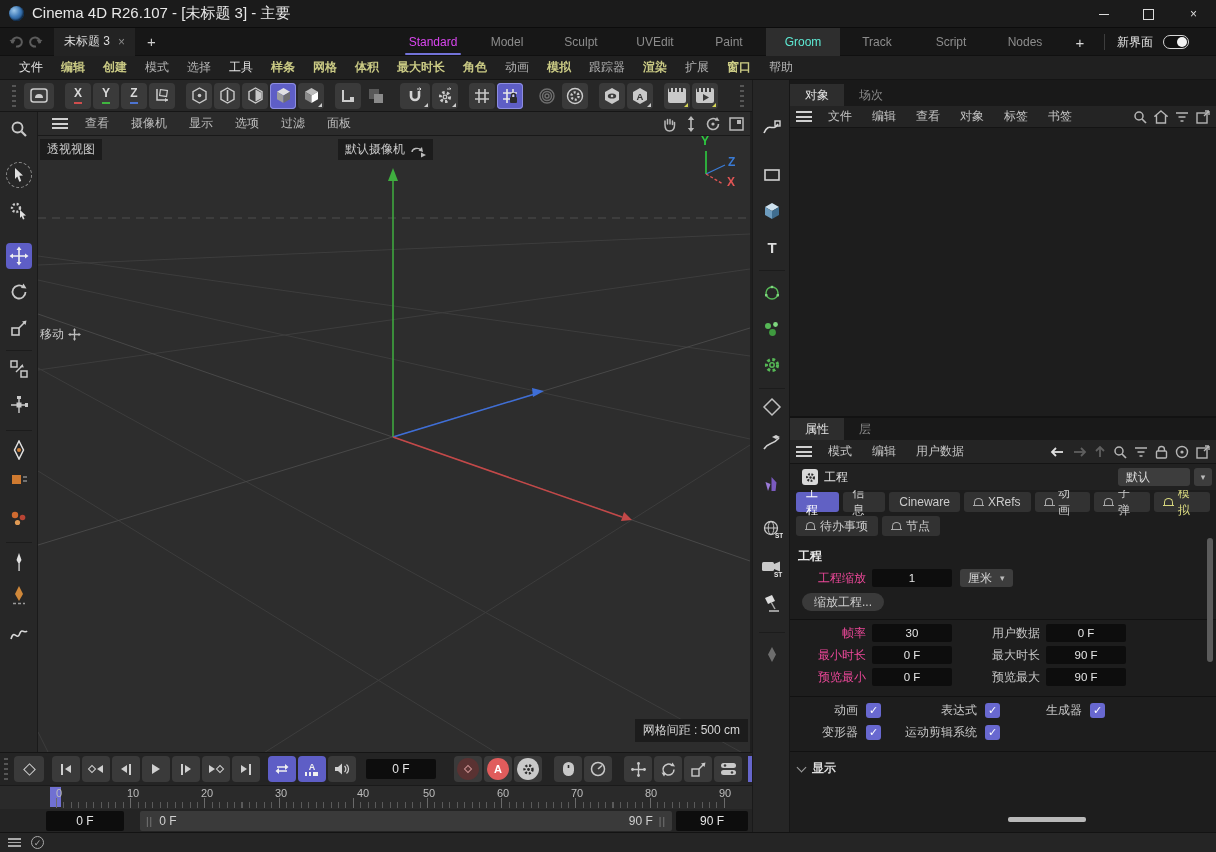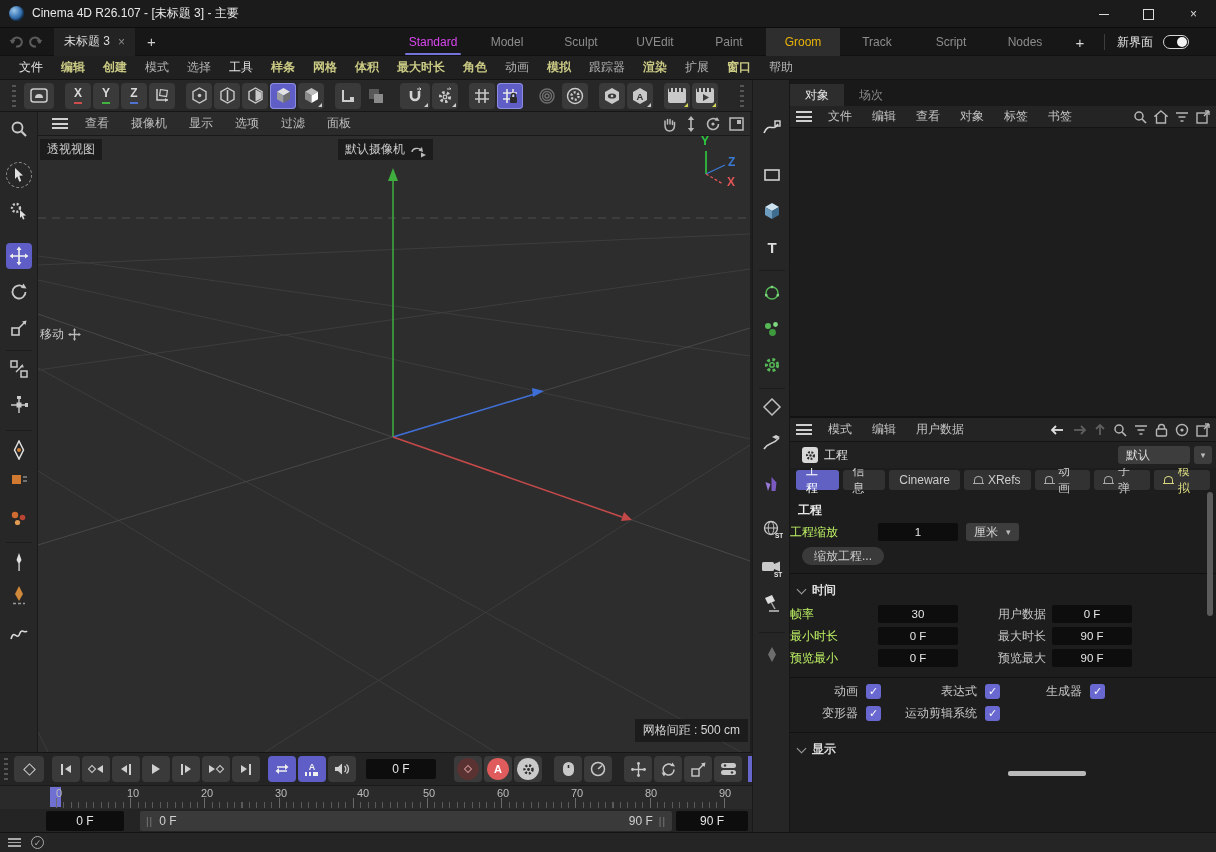--- a/index.html
+++ b/index.html
@@ -2,36 +2,36 @@
 <html><head>
 <meta charset="utf-8">
 <style>
 *{box-sizing:border-box;margin:0;padding:0}
 body{background:#101010;font-family:"Liberation Sans","DejaVu Sans",sans-serif;-webkit-font-smoothing:antialiased}
 #app{position:relative;width:1216px;height:852px;overflow:hidden;background:#1f1f1f;font-size:12px;color:#c6c6c6}
 svg{display:block}
 
 #titlebar{position:absolute;left:0;top:0;width:1216px;height:28px;background:#1b1b1b;display:flex;align-items:center;color:#e8e8e8;border-bottom:1px solid #0c0c0c}
 #logo{width:15px;height:15px;border-radius:50%;margin:0 8px 0 9px;background:radial-gradient(circle at 34% 30%,#9cc7ea 0%,#3d79b8 45%,#173c66 100%);box-shadow:inset -1px -1px 2px #0a2038}
-#title-text{font-size:12px}
+#title-text{font-size:15px}
 .winbtn{width:45px;height:28px;display:flex;align-items:center;justify-content:center;color:#dcdcdc}
 #win-min::before{content:"";width:10px;height:1px;background:#dcdcdc}
 #win-max::before{content:"";width:9px;height:9px;border:1px solid #dcdcdc}
 #winbtns{position:absolute;right:0;top:0;display:flex}
 
 #tabrow{position:absolute;left:0;top:28px;width:1216px;height:28px;background:#171717;display:flex;align-items:center;border-bottom:1px solid #101010}
 .undo-redo{display:flex;gap:4px;margin-left:8px}
 .doc-tab{height:28px;display:flex;align-items:center;gap:8px;background:#232323;padding:0 10px;margin-left:10px;color:#dddddd}
 .doc-close{color:#8a8a8a;font-size:12px}
 .tab-add{color:#cfcfcf;font-size:15px;margin-left:12px}
 #layout-tabs{position:absolute;left:396px;top:0;height:28px;display:flex;align-items:stretch}
 .ltab{width:74px;display:flex;align-items:center;justify-content:center;color:#8d8d8d;position:relative}
 .ltab.active{color:#d946ef}
 .ltab.active::after{content:"";position:absolute;left:9px;right:9px;bottom:1px;height:2px;background:#7373d9;border-radius:1px}
-.ltab.boxed{background:#2e2e2e;color:#eab308}
+.ltab.boxed{background:#2e2e2e;color:#5eead4}
 .ltab-add{width:36px;display:flex;align-items:center;justify-content:center;color:#d8d8d8;font-size:15px}
 .vdiv{width:1px;height:16px;background:#3d3d3d;align-self:center;margin:0 6px}
 #newui{color:#e2e2e2;margin:0 10px 0 6px}
 #ui-toggle{width:26px;height:14px;border-radius:7px;background:#101010;border:1px solid #d6d6d6;position:relative;align-self:center}
 #ui-toggle::after{content:"";position:absolute;right:1px;top:1px;width:10px;height:10px;border-radius:50%;background:#f2f2f2}
 
 #menubar{position:absolute;left:0;top:56px;width:1216px;height:24px;background:#202020;display:flex;align-items:center;padding-left:10px;border-bottom:1px solid #141414}
 .mitem{padding:0 9px;color:#b2b2b2}
 .mitem.y{color:#caca84;font-weight:bold}
 .mitem.w{color:#e3e3e3}
@@ -87,21 +87,21 @@
 .cat.active{background:#6161c4;color:#ffffff}
 .cat.yellow{color:#d6d67e}
 .bell{width:9px;height:8px;border:1px solid #a9a9a9;border-bottom:none;border-radius:5px 5px 0 0;position:relative}
 .bell::after{content:"";position:absolute;left:-2px;bottom:0;width:11px;height:1px;background:#a9a9a9}
 .cat.yellow .bell,.cat.yellow .bell::after{border-color:#d6d67e;background:transparent}
 .cat.yellow .bell::after{background:#d6d67e}
 #am-content{position:relative;height:286px;padding-top:4px}
 .sec-head{display:flex;align-items:center;gap:7px;padding:6px 8px 4px;color:#dedede;font-weight:bold}
 .chev{width:7px;height:7px;border-left:1.5px solid #9f9f9f;border-bottom:1.5px solid #9f9f9f;transform:rotate(-45deg);margin-top:-3px}
 .prow{display:flex;align-items:center;height:22px}
-.plabel{width:76px;text-align:left;margin-right:12px;color:#bef264}
+.plabel{width:76px;text-align:right;margin-right:6px;color:#ec4899}
 .plabel2{width:168px;text-align:right;margin-right:6px;color:#c6c6c6}
 .pinput{width:80px;height:18px;background:#0d0d0d;border-radius:2px;color:#e6e6e6;display:flex;align-items:center;justify-content:center;font-size:11.5px}
 .unitbox{height:18px;background:#3d3d3d;border-radius:3px;display:flex;align-items:center;gap:8px;padding:0 8px;margin-left:8px;color:#dddddd}
 .pillbtn{height:18px;border-radius:9px;background:#3a3a3a;color:#cccccc;display:inline-flex;align-items:center;padding:0 12px;margin:4px 0 0 12px}
 .sec-div{height:1px;background:#111111;margin:8px 0 2px}
 .cb{width:15px;height:15px;border-radius:3px;background:#6868d0;color:#ffffff;font-size:11px;display:flex;align-items:center;justify-content:center;line-height:1}
 .cblabel{text-align:right;margin-right:8px;color:#c6c6c6}
 #vscroll{position:absolute;right:3px;top:0px;width:6px;height:124px;background:#5c5c5c;border-radius:3px}
 #hscroll{position:absolute;left:218px;bottom:2px;width:78px;height:5px;background:#b9b9b9;border-radius:2px}
 
@@ -686,20 +686,24 @@
             <svg width="14" height="14">
               <rect x="1" y="3" width="10" height="10" fill="none" stroke="#b5b5b5" stroke-width="1.4"></rect>
               <path d="M8 6 L13 1 M13 1 h-4 M13 1 v4" stroke="#b5b5b5" stroke-width="1.4" fill="none"></path>
             </svg>
           </span>
       </div>
     </div>
     <div id="om-content"></div>
     <div id="splitter"></div>
 
+    <div class="ptabs">
+      <div class="ptab active">属性</div>
+      <div class="ptab">层</div>
+    </div>
     <div class="pmenu" style="height:24px">
       <div class="ham">
           <i></i>
           <i></i>
           <i></i>
         </div>
       <span class="pmi">模式</span>
       <span class="pmi">编辑</span>
       <span class="pmi">用户数据</span>
       <div class="pm-icons">
@@ -785,40 +789,46 @@
           <span class="bell"></span>
           <span>动画</span>
         </div>
       <div class="cat">
           <span class="bell"></span>
           <span>子弹</span>
         </div>
       <div class="cat yellow">
           <span class="bell"></span>
           <span>模拟</span>
+        </div>
+    </div>
+    <div class="cat-row">
+      <div class="cat">
+          <span class="bell"></span>
+          <span>待办事项</span>
+        </div>
+      <div class="cat">
+          <span class="bell"></span>
+          <span>节点</span>
         </div>
     </div>
 
     <div id="am-content">
       <div style="padding:6px 8px 2px;font-weight:bold;color:#e8e8e8">工程</div>
       <div class="prow">
         <span class="plabel">工程缩放</span>
         <div class="pinput">1</div>
         <div class="unitbox">
           <span>厘米</span>
           <span style="font-size:9px;color:#bbbbbb">▾</span>
         </div>
       </div>
       <div class="pillbtn">缩放工程...</div>
       <div class="sec-div"></div>
 
-      <div class="sec-head">
-        <span class="chev"></span>
-        <span>时间</span>
-      </div>
       <div class="prow">
         <span class="plabel">帧率</span>
         <div class="pinput">30</div>
         <span class="plabel2" style="width:88px">用户数据</span>
         <div class="pinput">0 F</div>
       </div>
       <div class="prow">
         <span class="plabel">最小时长</span>
         <div class="pinput">0 F</div>
         <span class="plabel2" style="width:88px">最大时长</span>

